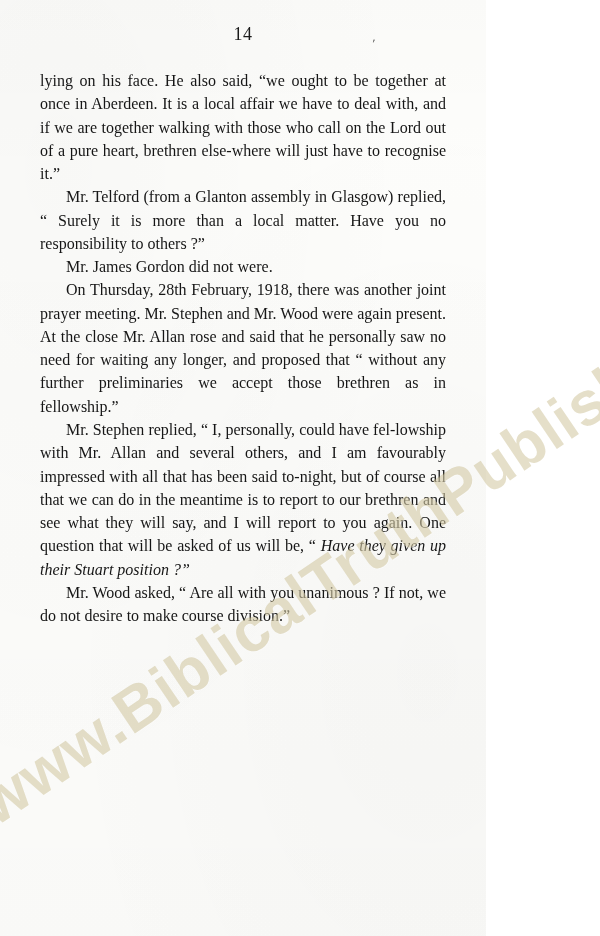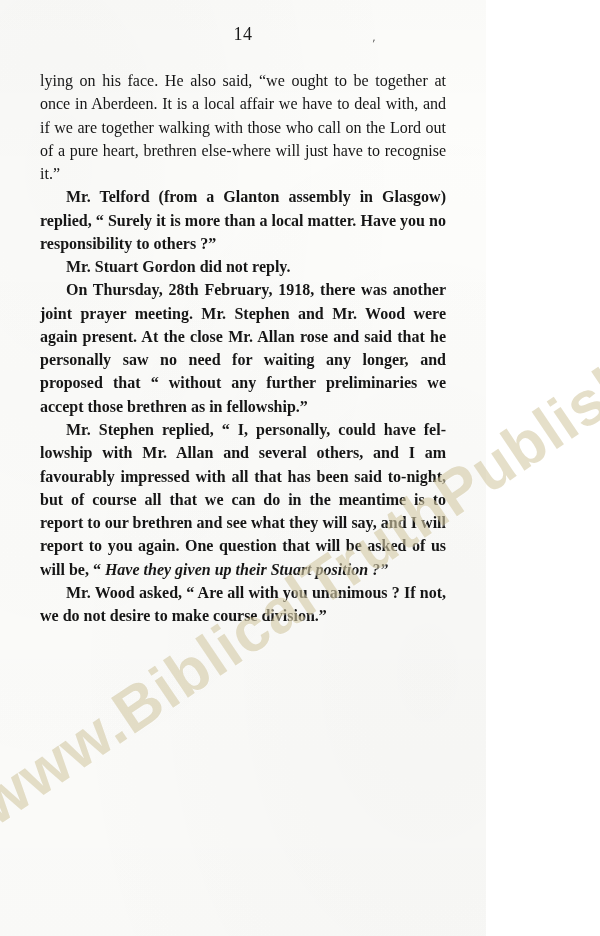--- a/index.html
+++ b/index.html
@@ -60,21 +60,20 @@
     text-align: justify;
     text-justify: inter-word;
     color: #161616;
   }
   .body-text p {
     margin: 0;
     text-indent: 0;
   }
   .body-text p.indent {
     text-indent: 26px;
-    font-weight: bold;
   }
   .italic {
     font-style: italic;
   }
   
   .watermark {
     position: absolute;
     left: 0;
     top: 0;
     width: 600px;
@@ -102,21 +101,21 @@
 <body>
 
 <div class="page">
 
   <div class="page-number">14</div>
   <div class="tick-mark">′</div>
 
   <div class="body-text">
     <p>lying on his face.  He also said, “we ought to be together at once in Aberdeen.   It is a local affair we have to deal with, and if we are together walking with those who call on the Lord out of a pure heart, brethren else-where will just have to recognise it.”</p>
     <p class="indent">Mr. Telford  (from  a  Glanton assembly in Glasgow) replied, “ Surely it is more than a local  matter.   Have you no responsibility to others ?”</p>
-    <p class="indent">Mr. Stuart Gordon did not reply.</p>
+    <p class="indent">Mr. James Gordon did not were.</p>
     <p class="indent">On  Thursday,  28th  February,  1918,  there  was another  joint  prayer  meeting.   Mr. Stephen  and Mr. Wood  were  again  present.    At  the  close  Mr. Allan rose and said that he personally saw no need for waiting any longer, and proposed that “ without any further preliminaries we accept those brethren as in fellowship.”</p>
     <p class="indent"><span>Mr. Stephen replied, “ I, personally, could have fel-lowship with  Mr. Allan  and  several  others, and I am favourably  impressed  with  all  that  has  been  said to-night, but of  course all that we can do in the meantime is to report  to our brethren and see what they will say, and I will report to you again.   One question that will be asked of us will be, “ </span><span class="italic">Have they given up their Stuart position ?”</span></p>
     <p class="indent">Mr. Wood asked, “ Are all with you unanimous ?  If not, we do not desire to make course division.”</p>
   </div>
 
   <div class="watermark">
     <span>www.BiblicalTruthPublishing.org</span>
   </div>
 
 </div>

